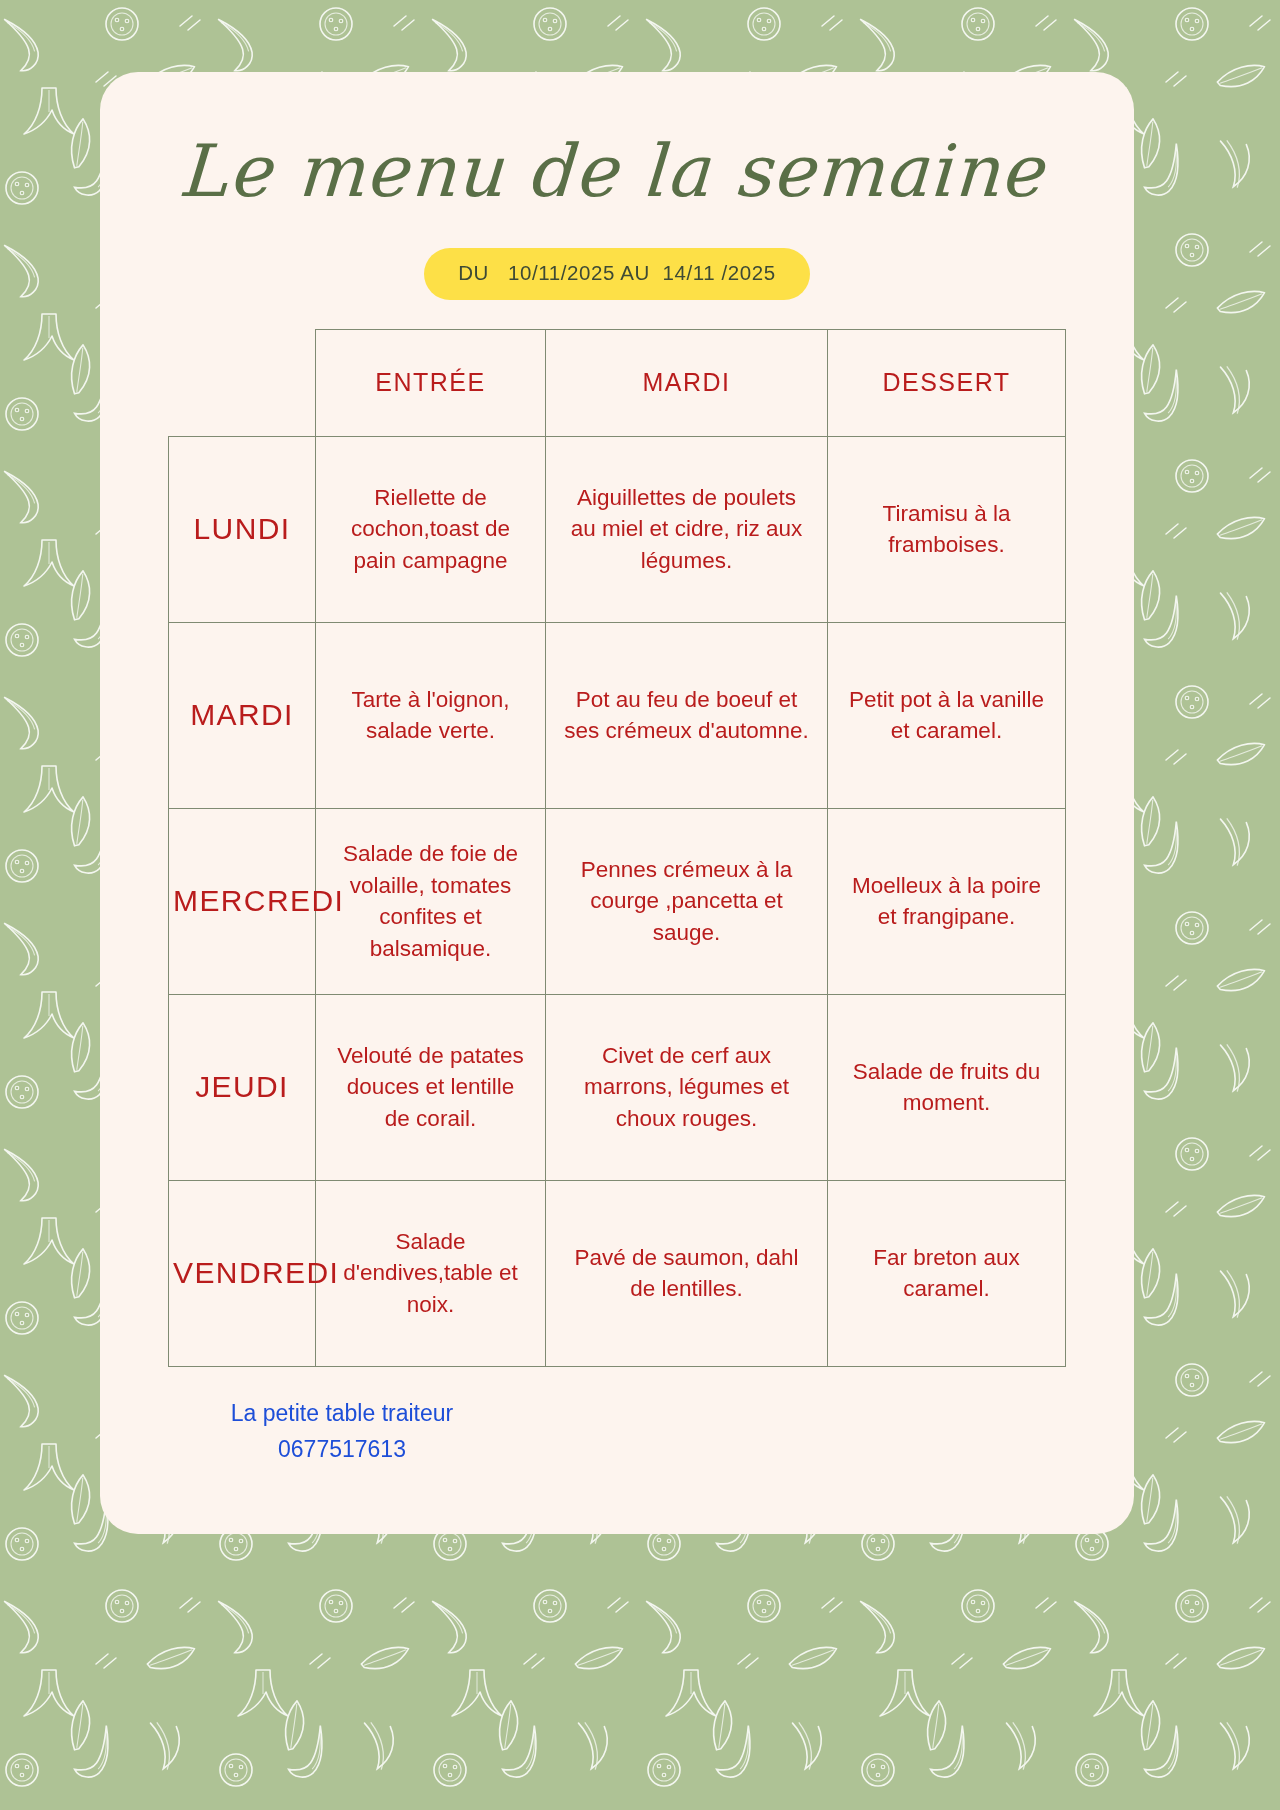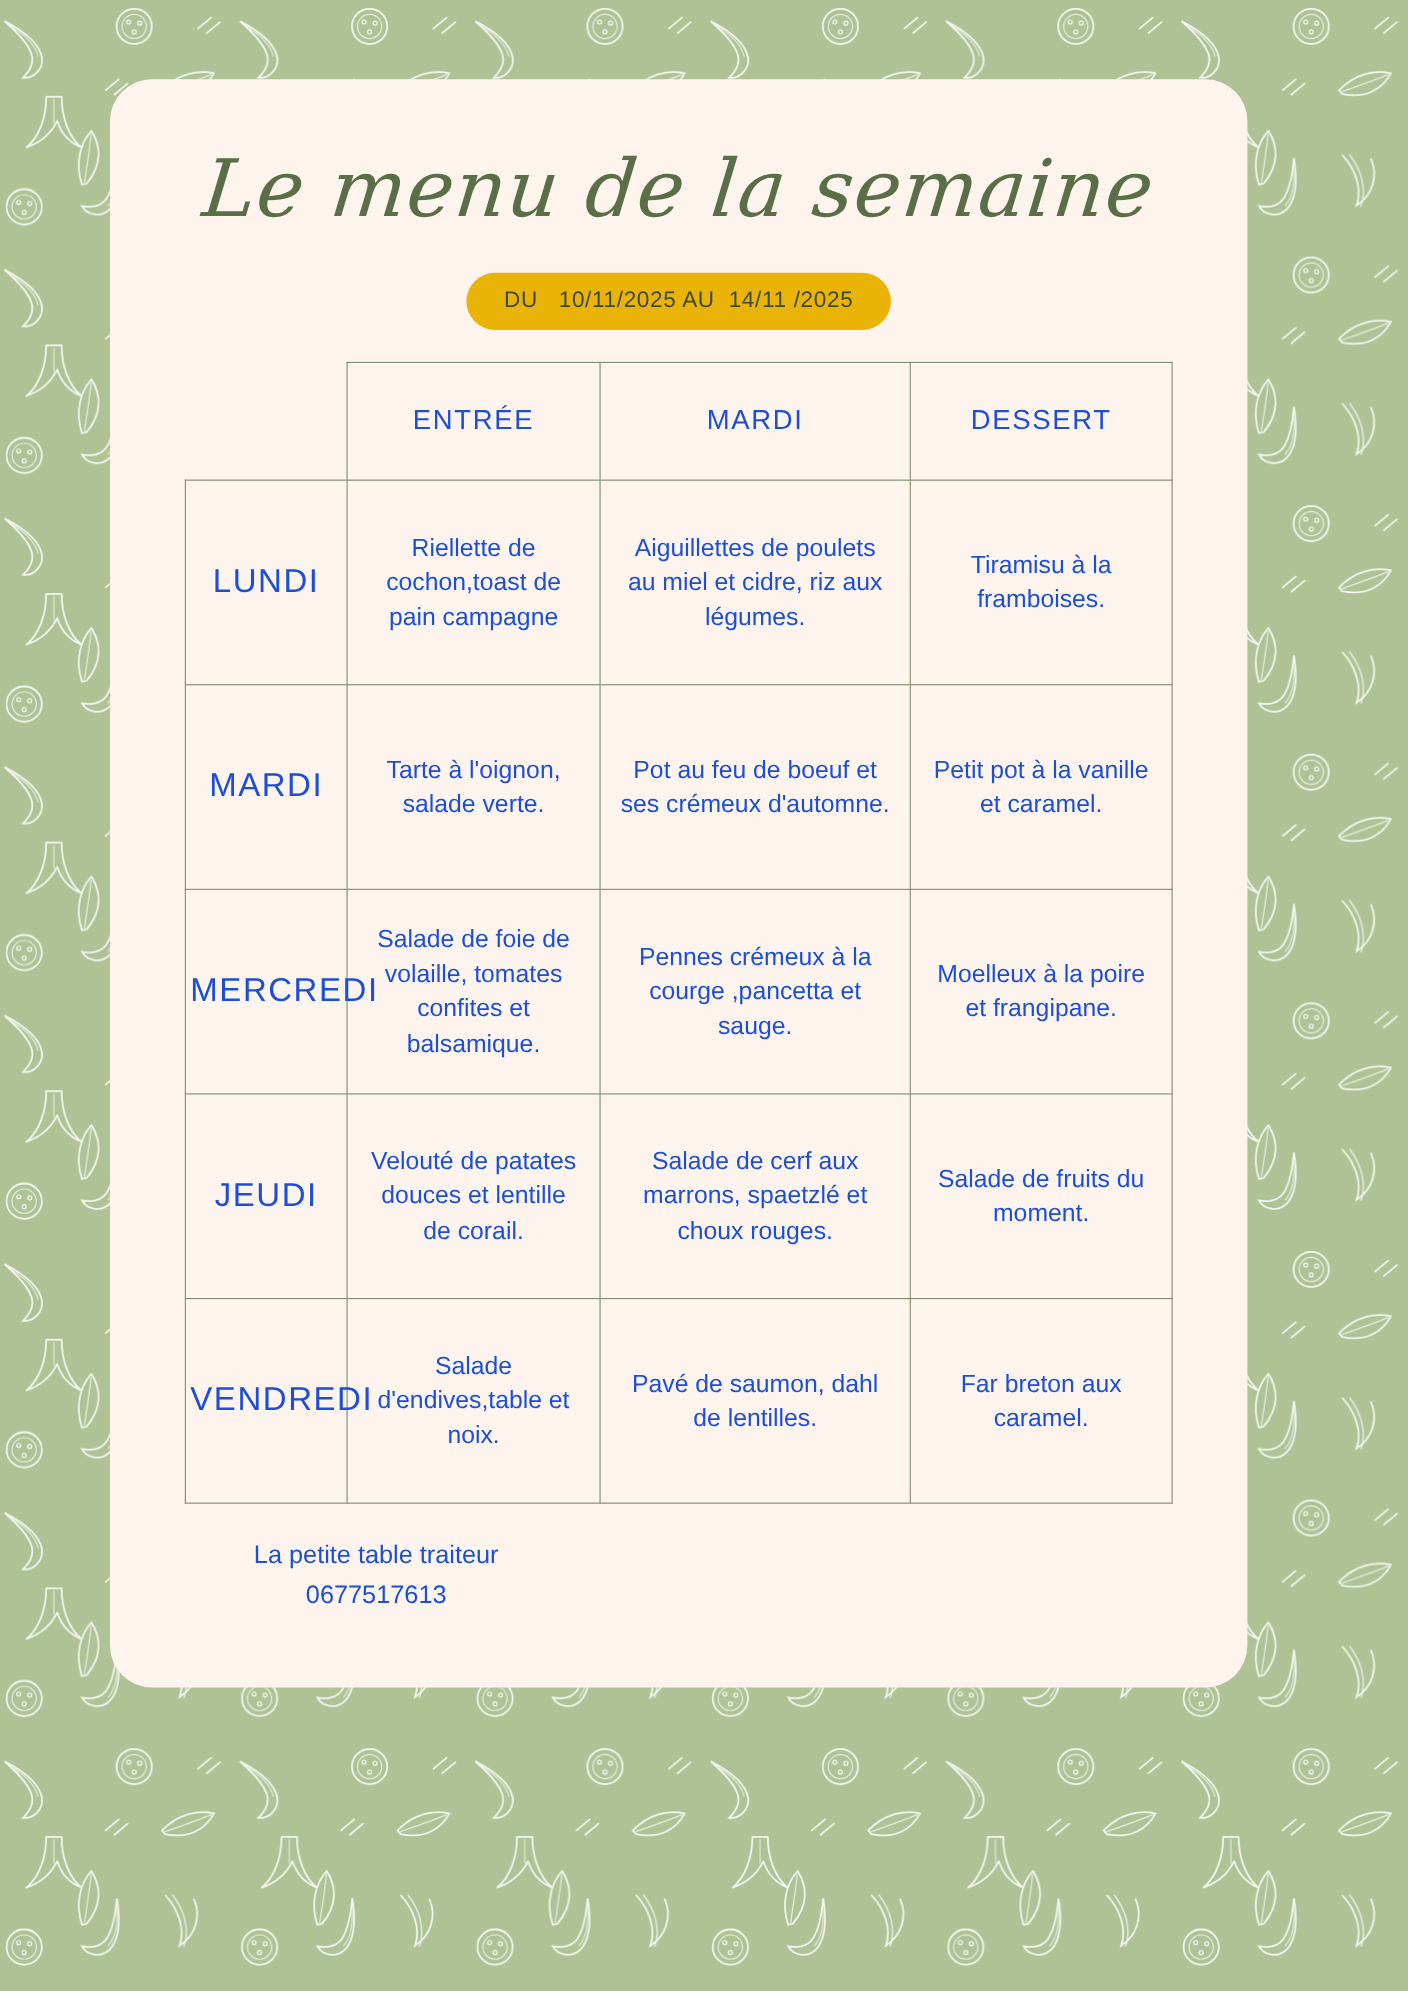--- a/index.html
+++ b/index.html
@@ -49,21 +49,21 @@
     transform: skewX(-6deg);
   }
 
   
   .date-row {
     display: flex;
     justify-content: center;
     margin-top: 38px;
   }
   .date-pill {
-    background: #eab308;
+    background: #fde047;
     border-radius: 26px;
     padding: 13px 34px 15px 34px;
     font-size: 20.5px;
     color: #3e4a35;
     letter-spacing: 0.6px;
     white-space: pre;
     font-family: "Liberation Sans", sans-serif;
   }
 
   
@@ -73,21 +73,21 @@
   }
   table.menu {
     border-collapse: collapse;
     width: 100%;
     table-layout: fixed;
   }
   table.menu td, table.menu th {
     border: 1px solid #7f8a72;
     text-align: center;
     vertical-align: middle;
-    color: #1d4ed8;
+    color: #b91c1c;
     font-weight: 400;
     font-family: "Liberation Sans", sans-serif;
   }
   
   .corner-blank {
     border: none !important;
     background: transparent;
   }
   th.col-head {
     height: 107px;
@@ -230,21 +230,21 @@
         <tr class="menu-row">
           <td class="day-cell">MERCREDI</td>
           <td class="dish">Salade de foie de volaille, tomates confites et balsamique.</td>
           <td class="dish">Pennes crémeux à la courge ,pancetta et sauge.</td>
           <td class="dish">Moelleux à la poire et frangipane.</td>
         </tr>
 
         <tr class="menu-row">
           <td class="day-cell">JEUDI</td>
           <td class="dish">Velouté de patates douces et lentille de corail.</td>
-          <td class="dish">Salade de cerf aux marrons, spaetzlé et choux rouges.</td>
+          <td class="dish">Civet de cerf aux marrons, légumes et choux rouges.</td>
           <td class="dish">Salade de fruits du moment.</td>
         </tr>
 
         <tr class="menu-row">
           <td class="day-cell">VENDREDI</td>
           <td class="dish">Salade d'endives,table et noix.</td>
           <td class="dish">Pavé de saumon, dahl de lentilles.</td>
           <td class="dish">Far breton aux caramel.</td>
         </tr>
 

